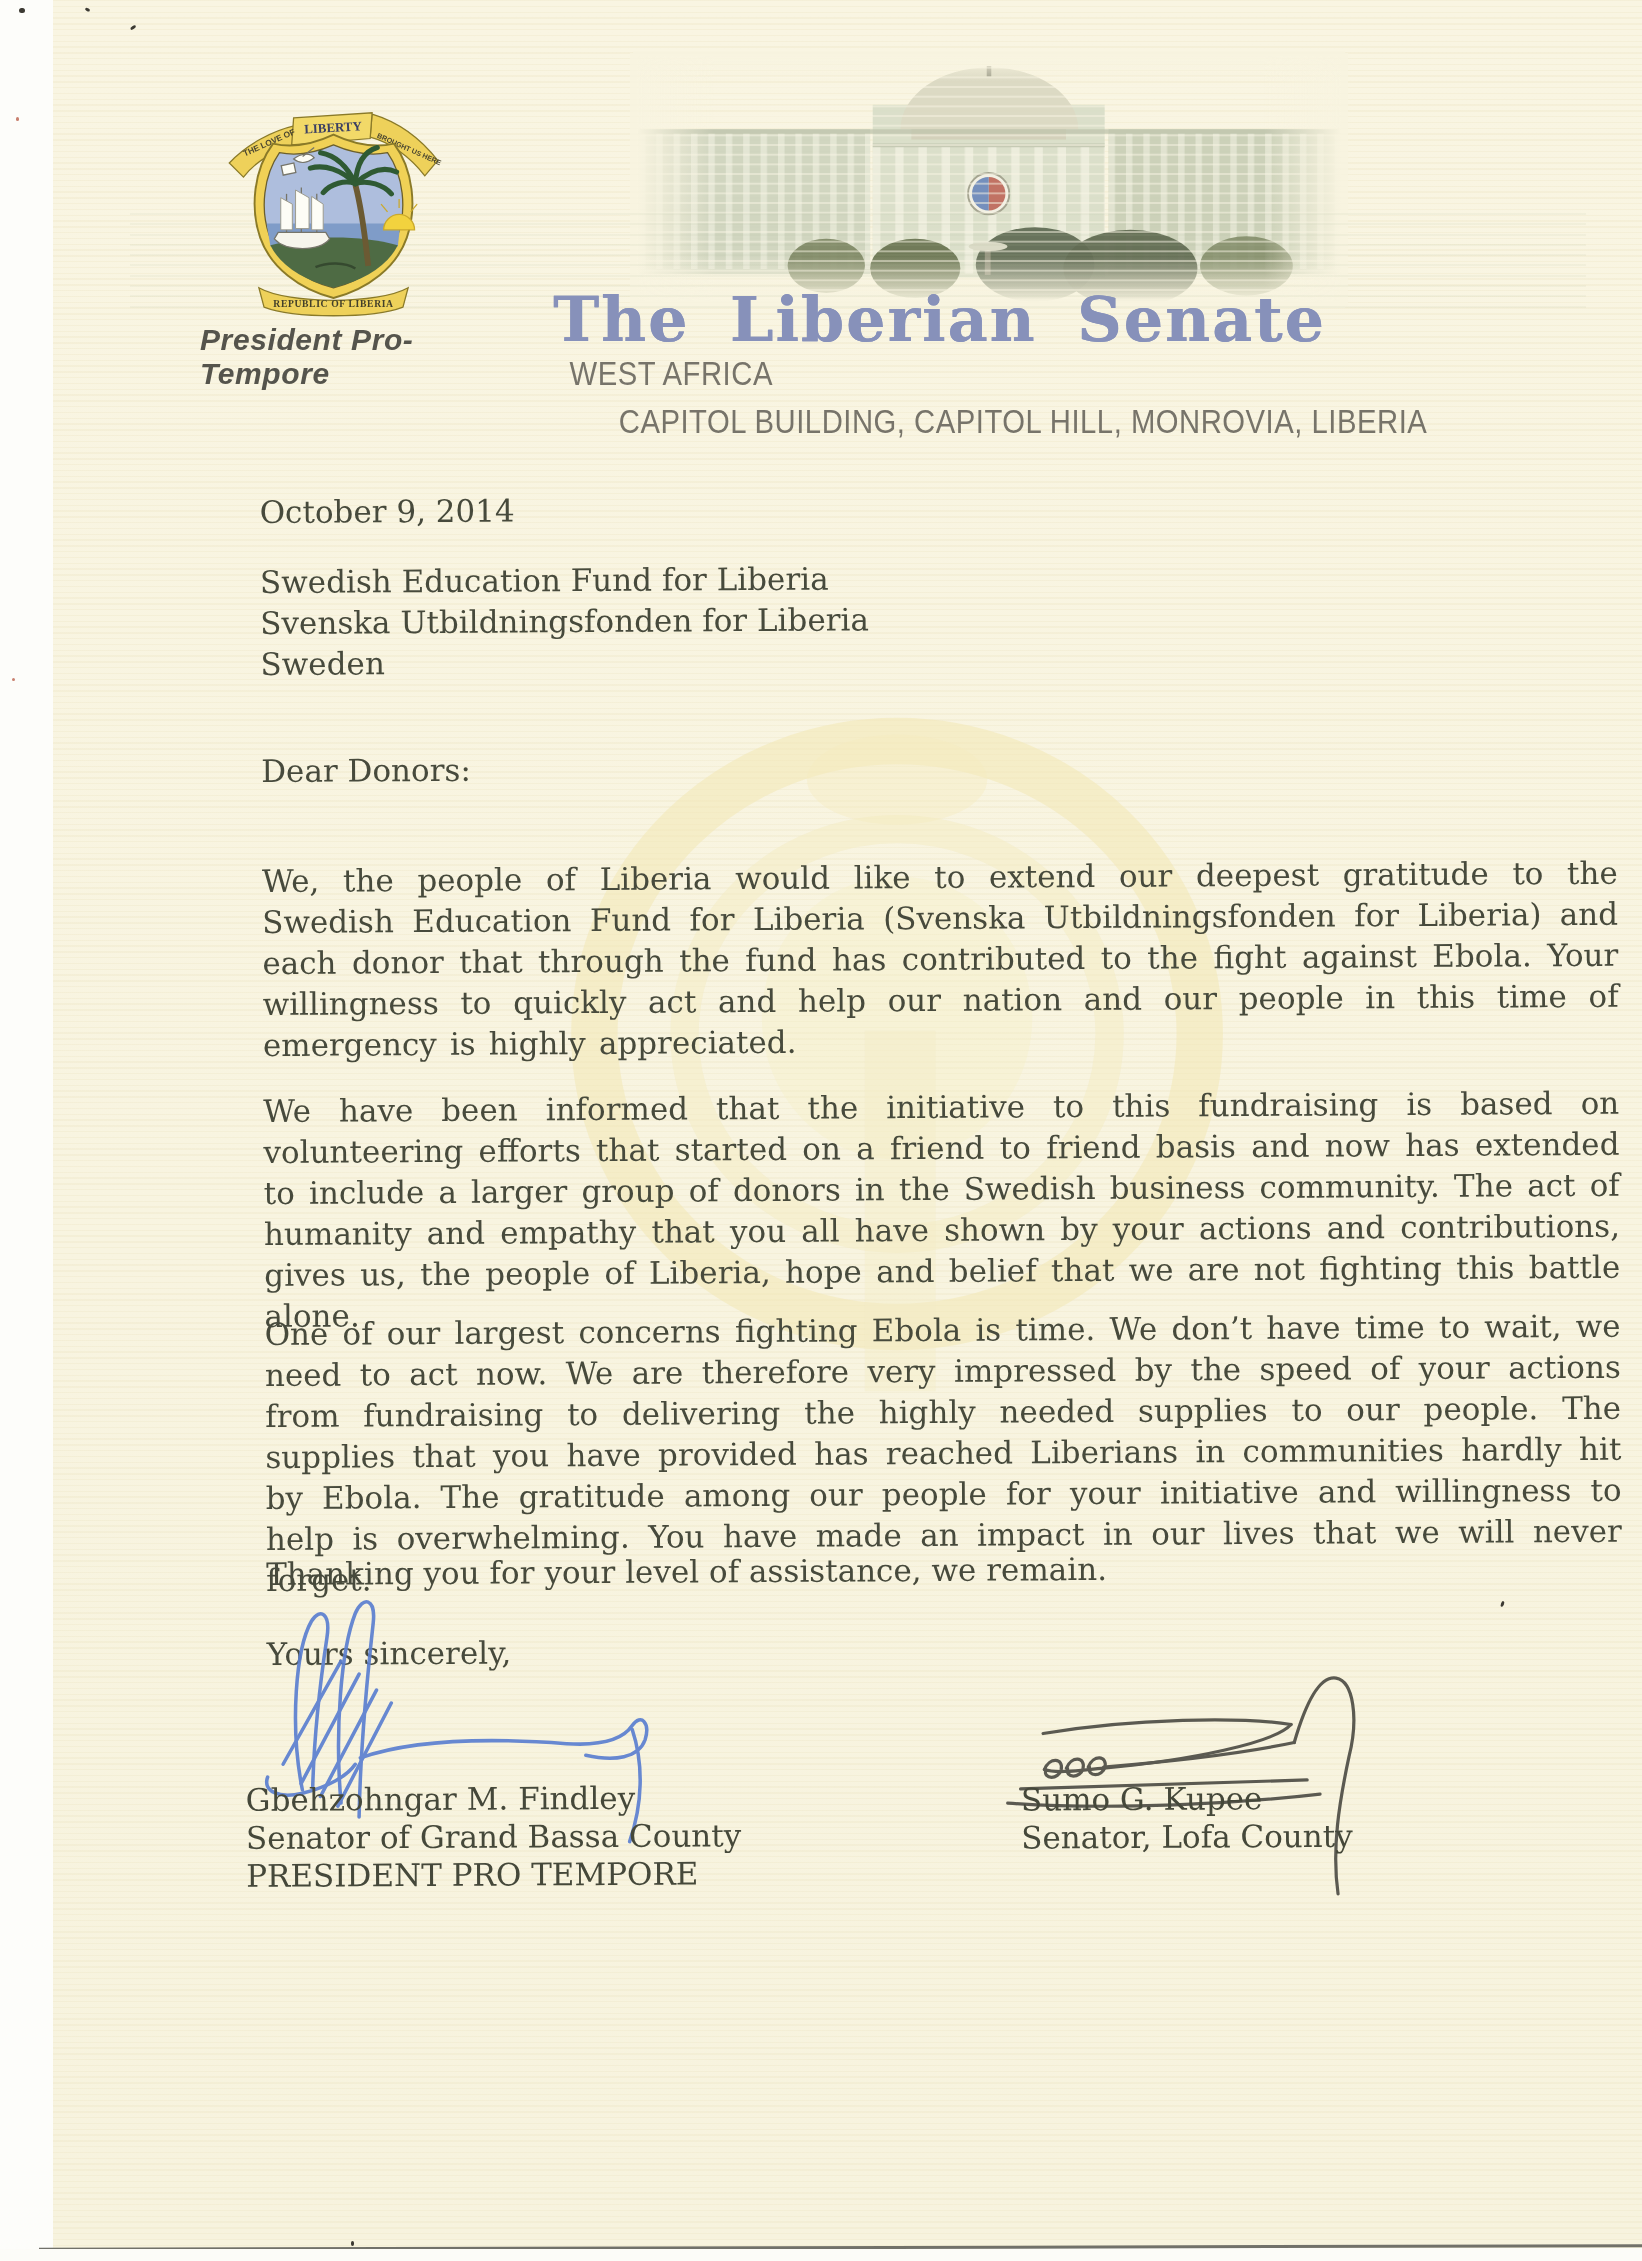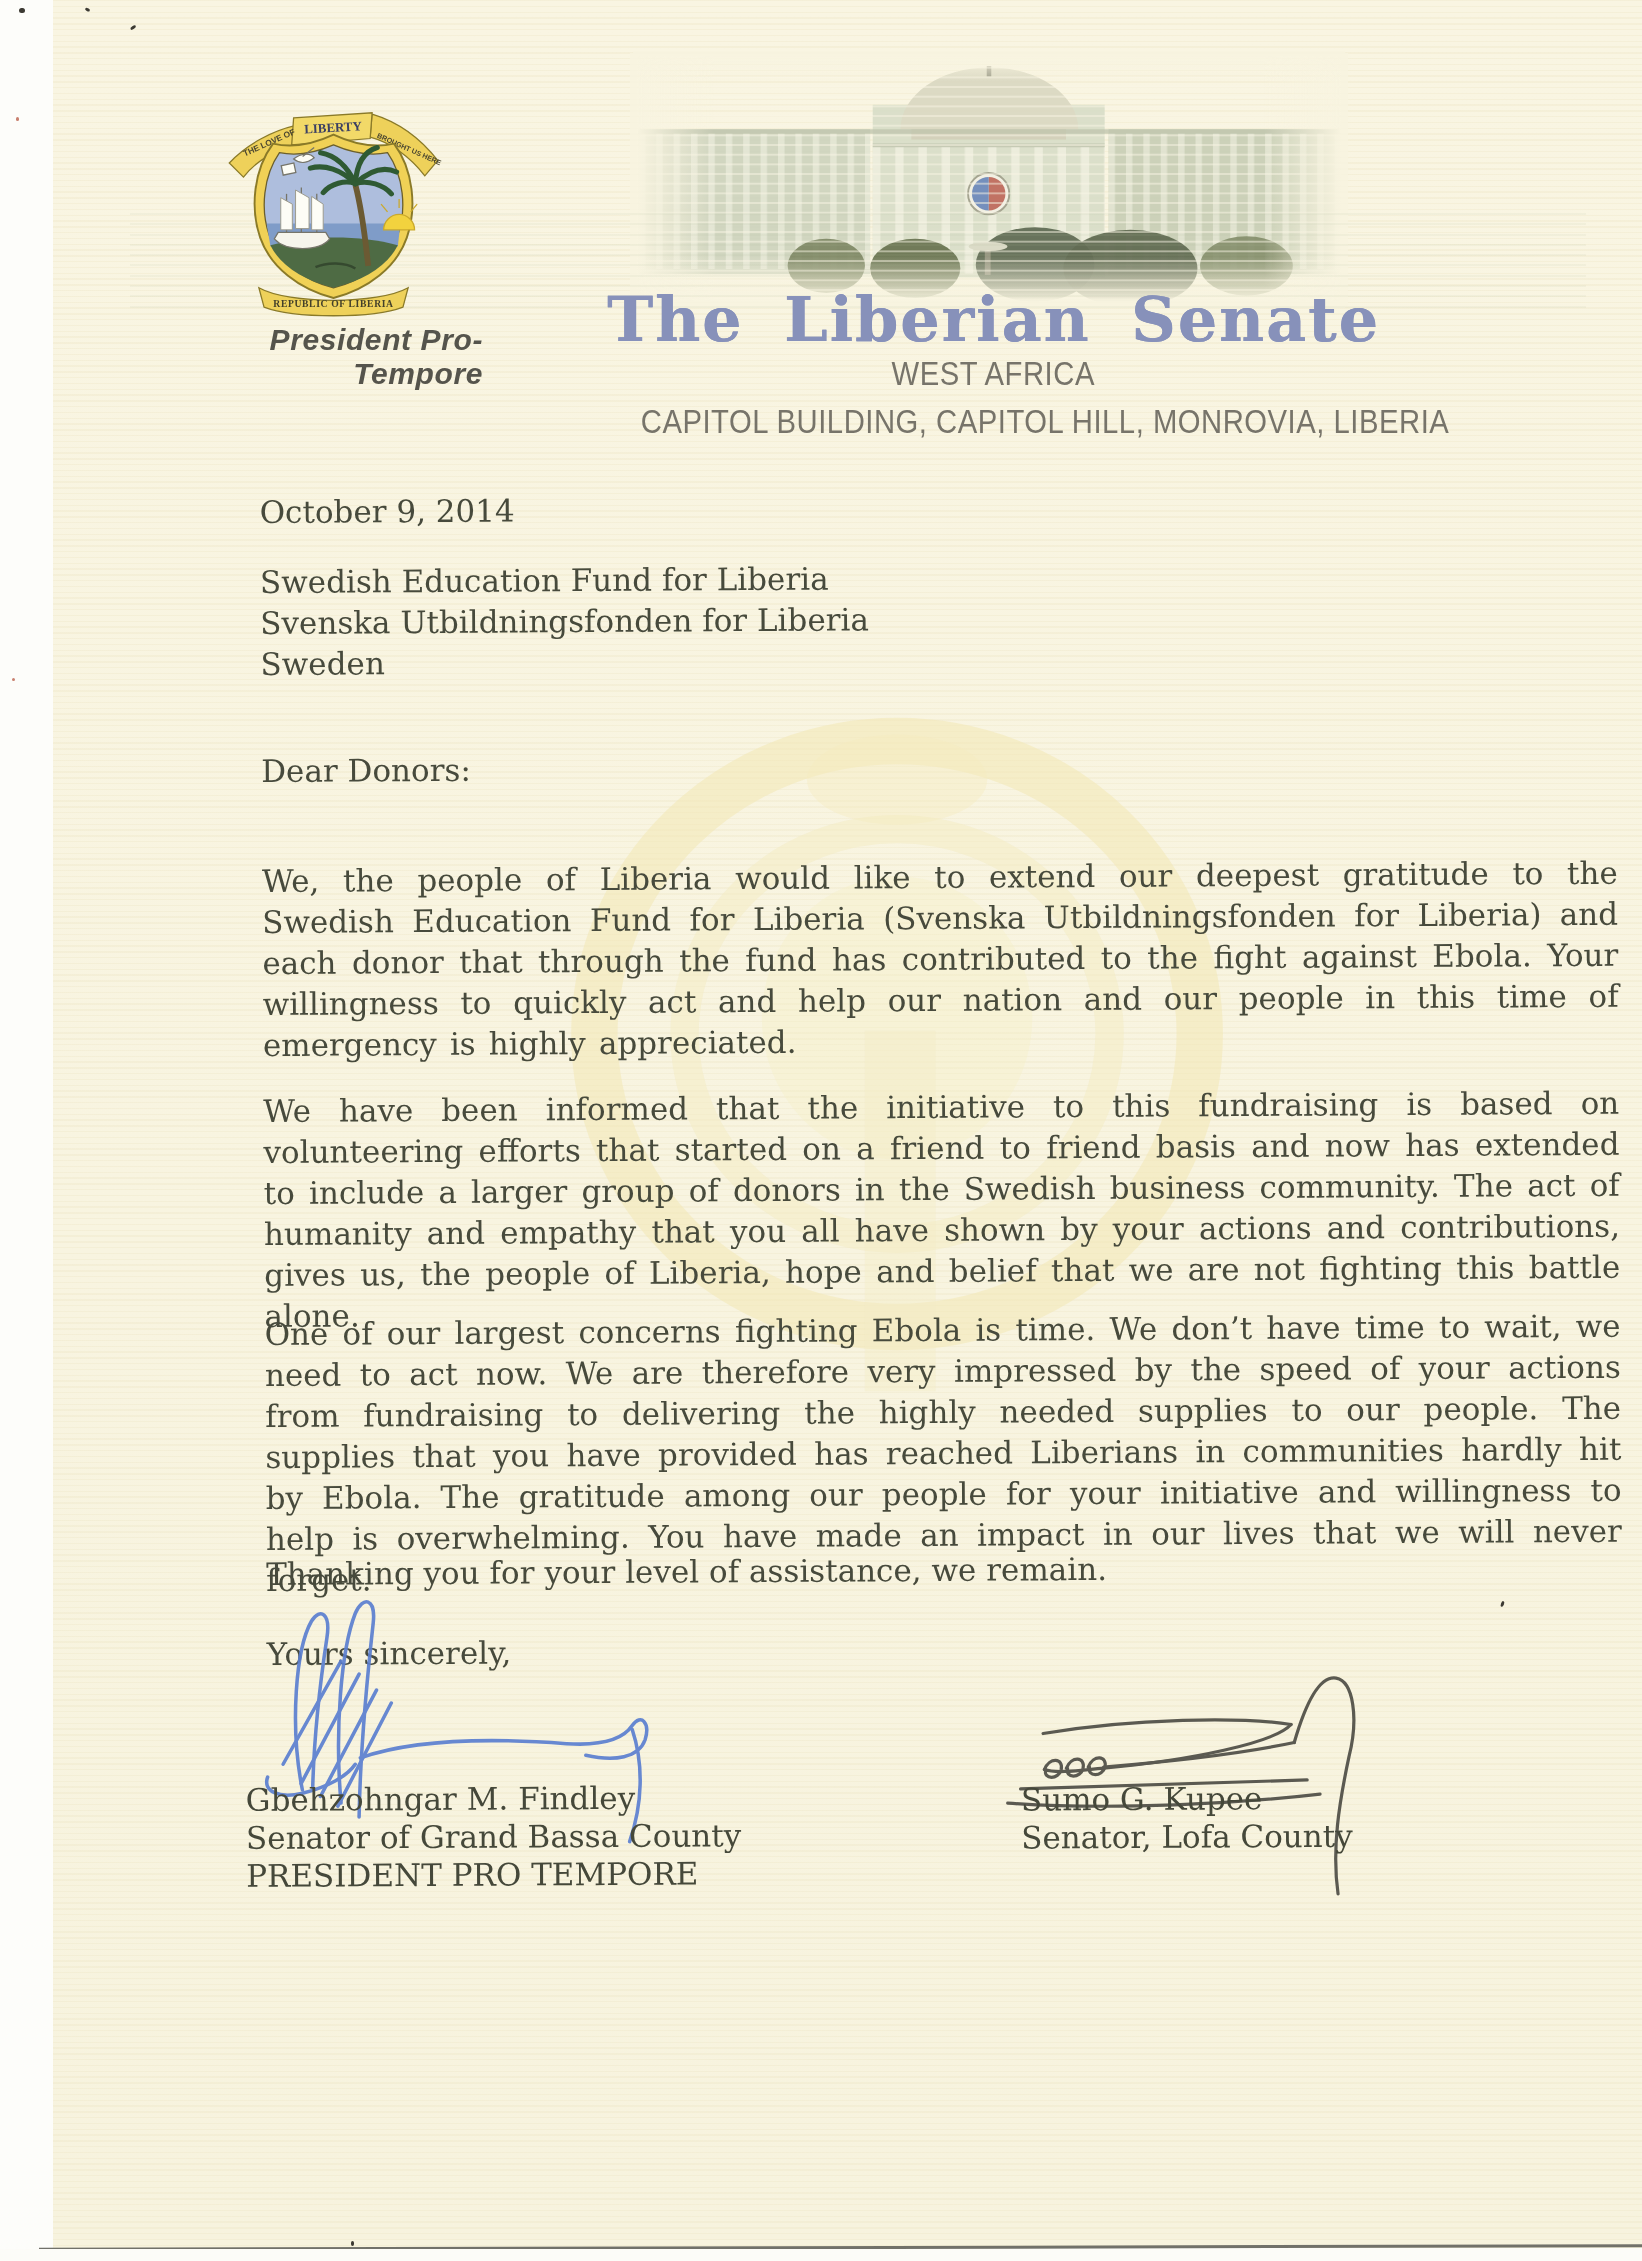--- a/index.html
+++ b/index.html
@@ -17,36 +17,36 @@
     background:#71716a; transform:rotate(-0.12deg);}
   .below-paper{position:absolute; left:0; top:2249px; width:1643px; height:12.2px; background:#fcfcf8;}
   .left-margin{position:absolute; left:0; top:0; width:53px; height:2261px; background:#fdfdfa;}
 
   .speck{position:absolute; border-radius:50%; background:#3c3a33;}
   .speck.pink{background:#c9806f;}
 
   
   .seal-wrap{position:absolute; left:166px; top:97px; width:229px; height:222px;}
   .seal-caption{
-    position:absolute; left:147px; top:323px; width:283px; text-align:right;
+    position:absolute; left:147px; top:323px; width:283px; text-align:left;
     font-family:"Liberation Sans", sans-serif; font-style:italic; font-weight:bold;
     font-size:30px; color:#55544c; letter-spacing:0.6px;
   }
   .building{position:absolute; left:580px; top:53px; width:712px; height:253px; opacity:0.88;}
   .building .fade{position:absolute; top:0; height:100%; width:84px;}
   .fade.l{left:-2.6px; background:linear-gradient(90deg,#f8f4e0 8%, rgba(248,244,224,0));}
   .fade.r{right:-2.6px; background:linear-gradient(270deg,#f8f4e0 8%, rgba(248,244,224,0));}
   .building .fade-b{position:absolute; left:0; bottom:-1.9px; width:100%; height:52px;
     background:linear-gradient(0deg,#f8f4e0 12%, rgba(248,244,224,0));}
   .building .fade-t{position:absolute; left:0; top:-1.9px; width:100%; height:30px;
     background:linear-gradient(180deg,#f8f4e0 15%, rgba(248,244,224,0));}
   .header-streaks{position:absolute; left:77px; top:213px; width:1456px; height:97px;
     background:repeating-linear-gradient(180deg, rgba(173,186,152,0.10) 0 1.9px, rgba(0,0,0,0) 1.9px 10.3px);}
 
-  .letterhead{position:absolute; left:522px; top:289px; width:837px; text-align:center;}
+  .letterhead{position:absolute; left:500px; top:289px; width:837px; }
   .lh-title{
     font-size:62px; font-weight:bold; color:#8791ba; letter-spacing:1.9px; word-spacing:17px;
     font-family:"DejaVu Serif", serif; text-shadow:0.3px 0 0 #8791ba;
     white-space:nowrap; line-height:1;
   }
   .lh-line{margin-top:14px; line-height:1; white-space:nowrap;}
   .lh-line .cond{
     display:inline-block; transform:scaleX(0.86); transform-origin:center;
     font-family:"Liberation Sans", sans-serif; font-size:34px; color:#77746a; letter-spacing:0.6px;
   }

